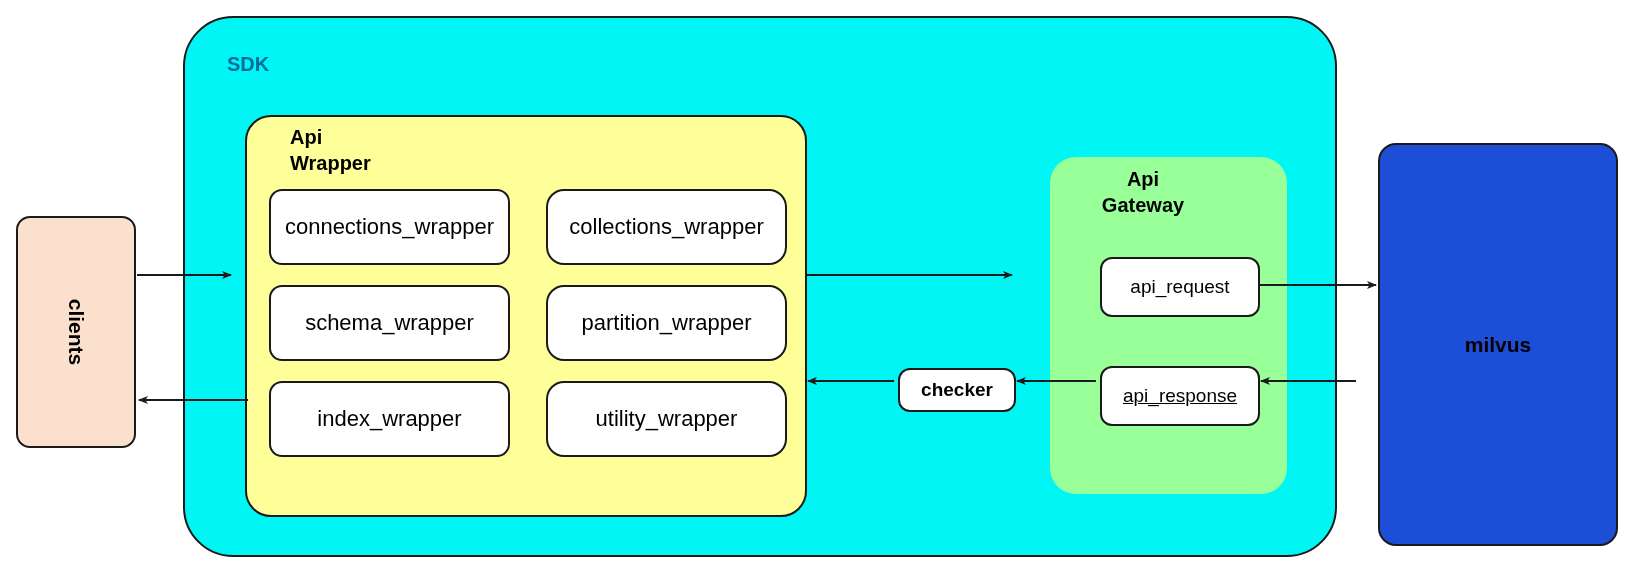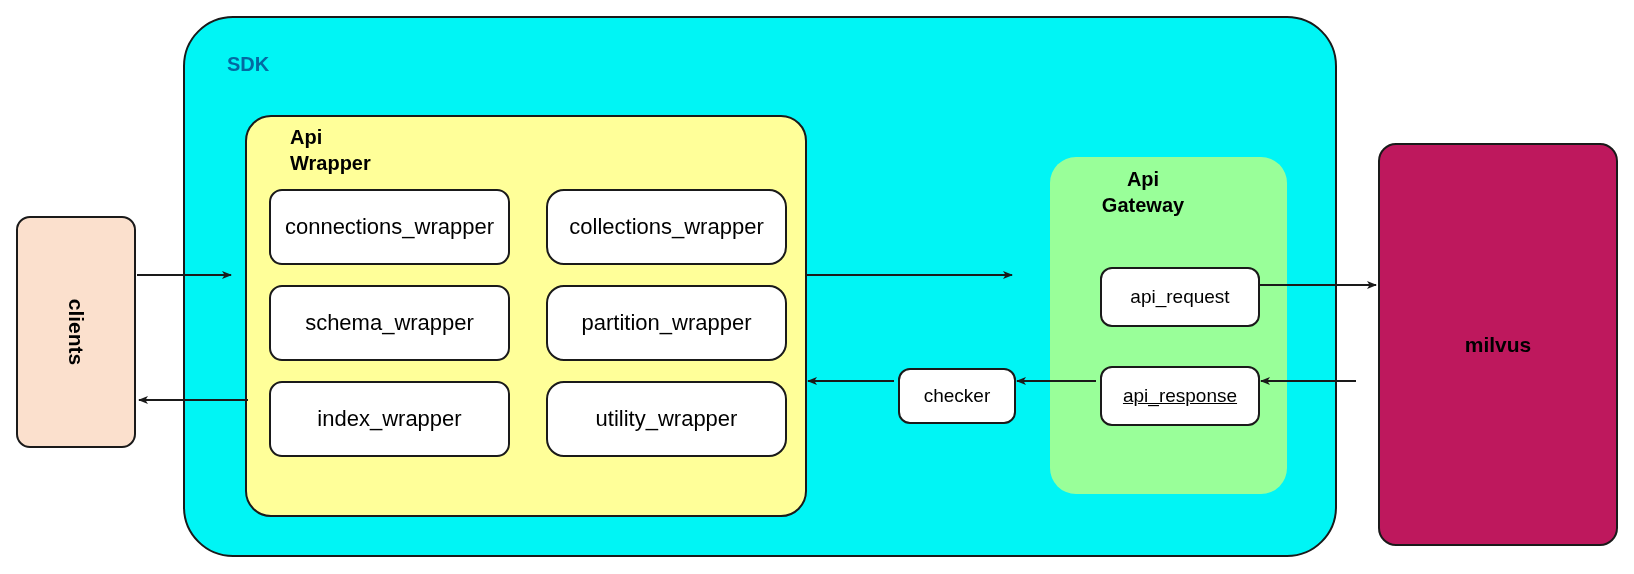--- a/index.html
+++ b/index.html
@@ -33,21 +33,21 @@
   .clients-label {
     font-size: 21px;
     font-weight: bold;
     color: #000000;
     transform: rotate(90deg);
     white-space: nowrap;
   }
 
   .milvus-box {
     left: 1378px; top: 143px; width: 240px; height: 403px;
-    background: #be185d;
+    background: #1d4ed8;
     border: 2px solid #1a1a1a;
     border-radius: 18px;
   }
   .milvus-label {
     font-size: 21px;
     font-weight: bold;
     color: #000000;
   }
 
   
@@ -103,26 +103,27 @@
     color: #000000;
   }
   .c0 { left: 0px; }
   .c1 { left: 277px; border-radius: 18px; }
   .r0 { top: 0px; }
   .r1 { top: 96px; }
   .r2 { top: 192px; text-align: center; }
 
   
   .checker-box {
-    left: 896px; top: 366px; width: 118px; height: 56px;
+    left: 896px; top: 366px; width: 118px; height: 44px;
     background: #ffffff;
     border: 2px solid #1a1a1a;
     border-radius: 12px;
     font-size: 19px;
     color: #000000;
+    font-weight: bold;
   }
 
   
   .gateway-box {
     left: 1048px; top: 155px; width: 237px; height: 337px;
     background: #99ff99;
     border: none;
     border-radius: 26px;
     display: block;
   }
@@ -145,21 +146,21 @@
     background: #ffffff;
     border: 2px solid #1a1a1a;
     border-radius: 12px;
     display: flex;
     align-items: center;
     justify-content: center;
     box-sizing: border-box;
     font-size: 19px;
     color: #000000;
   }
-  .g-req { top: 110px; }
+  .g-req { top: 100px; }
   .g-res { top: 209px; text-decoration: underline; }
 
   
   .arrows {
     position: absolute;
     left: 0; top: 0;
     width: 1634px; height: 574px;
     pointer-events: none;
   }
 </style>

